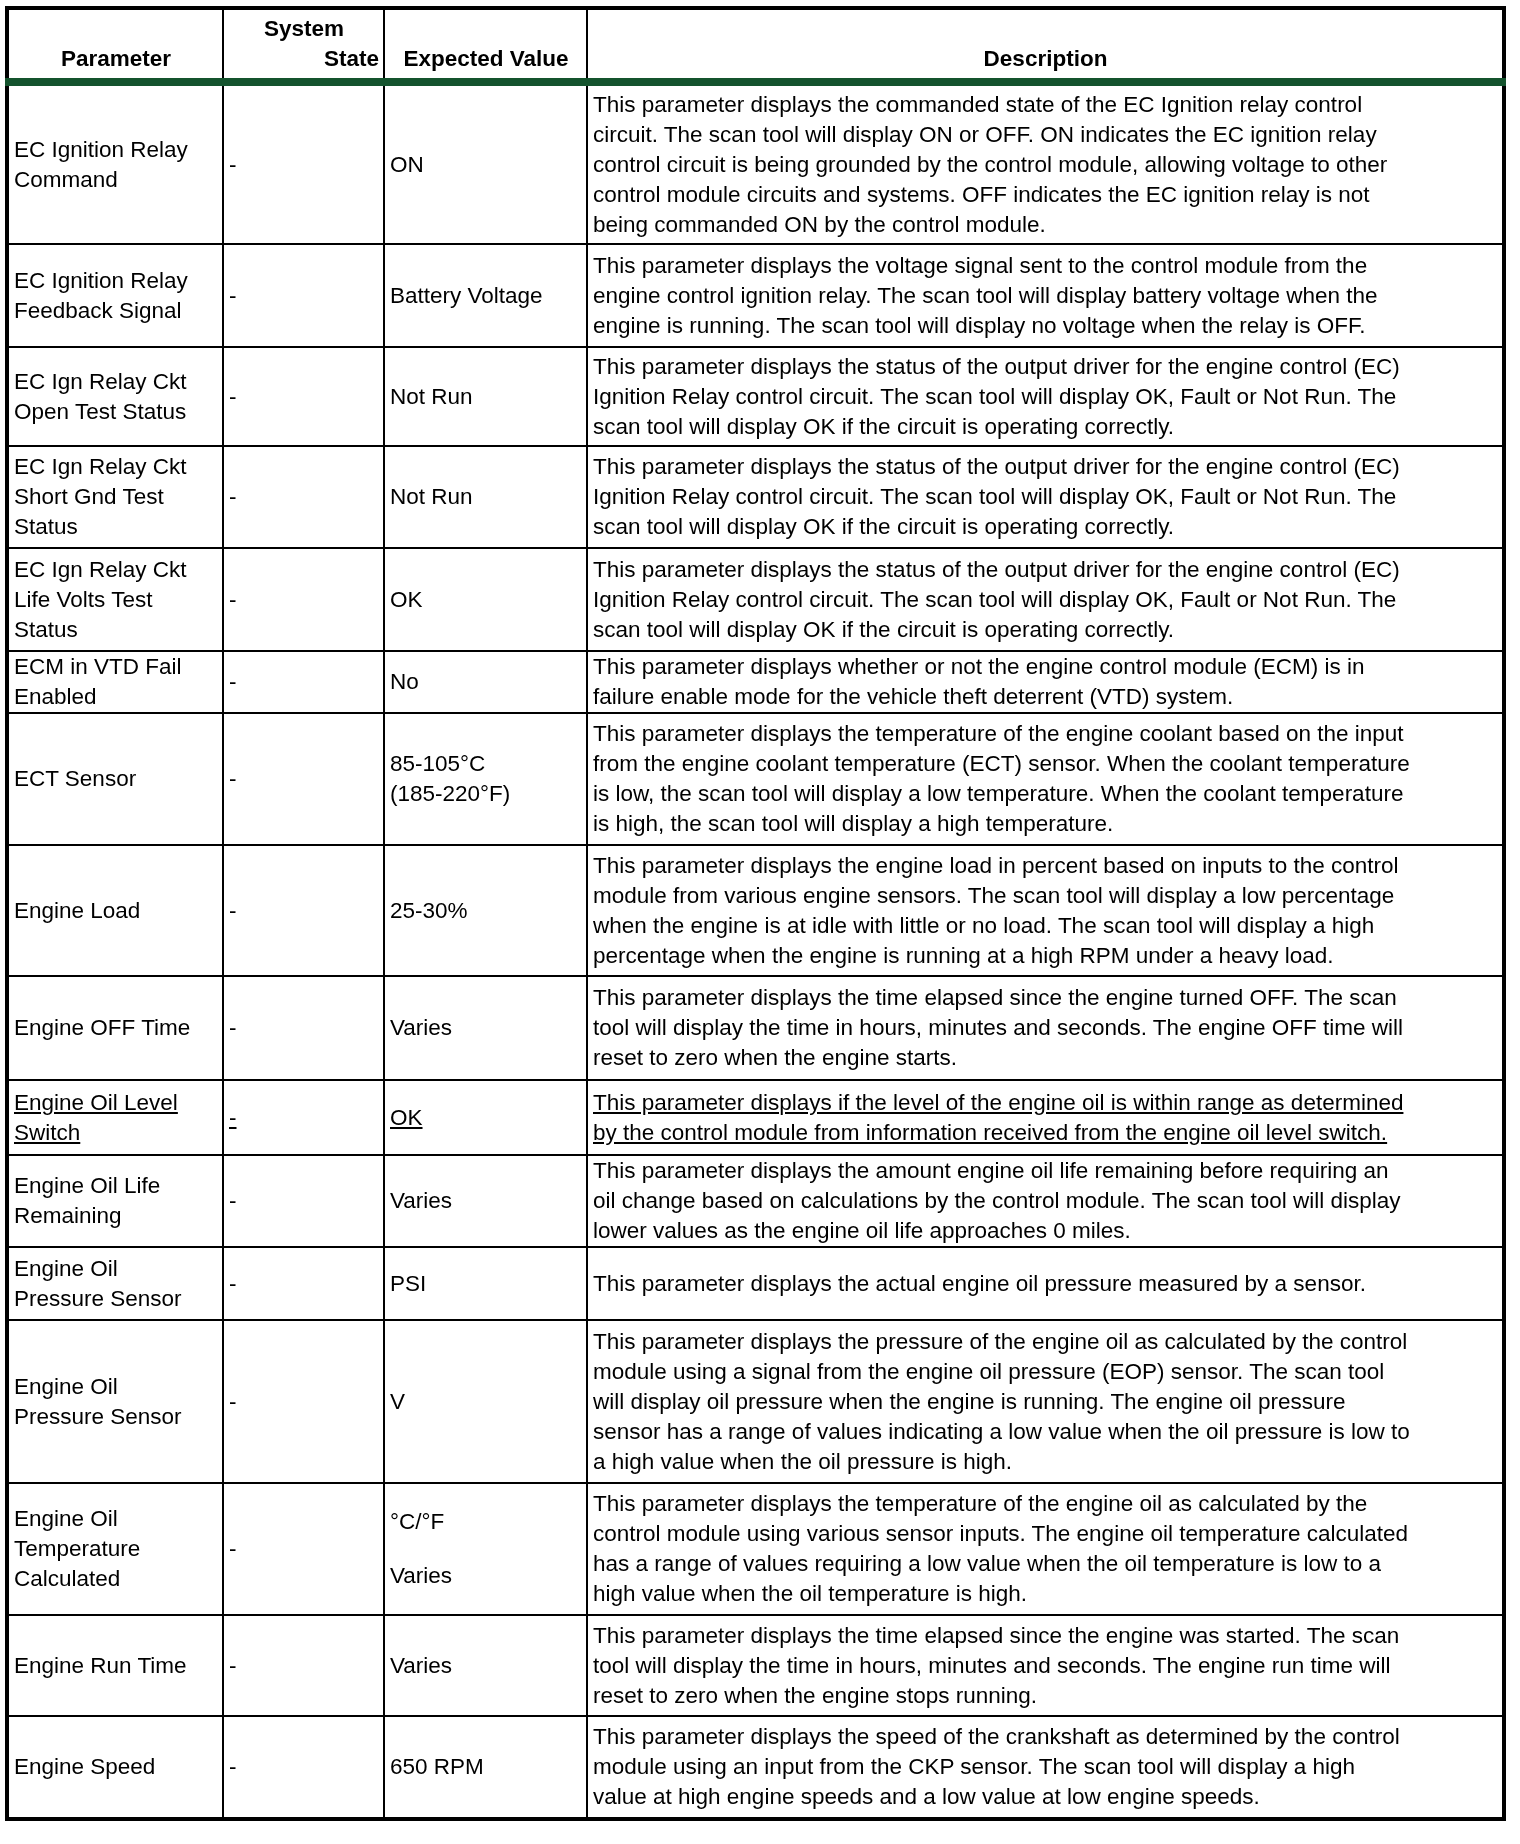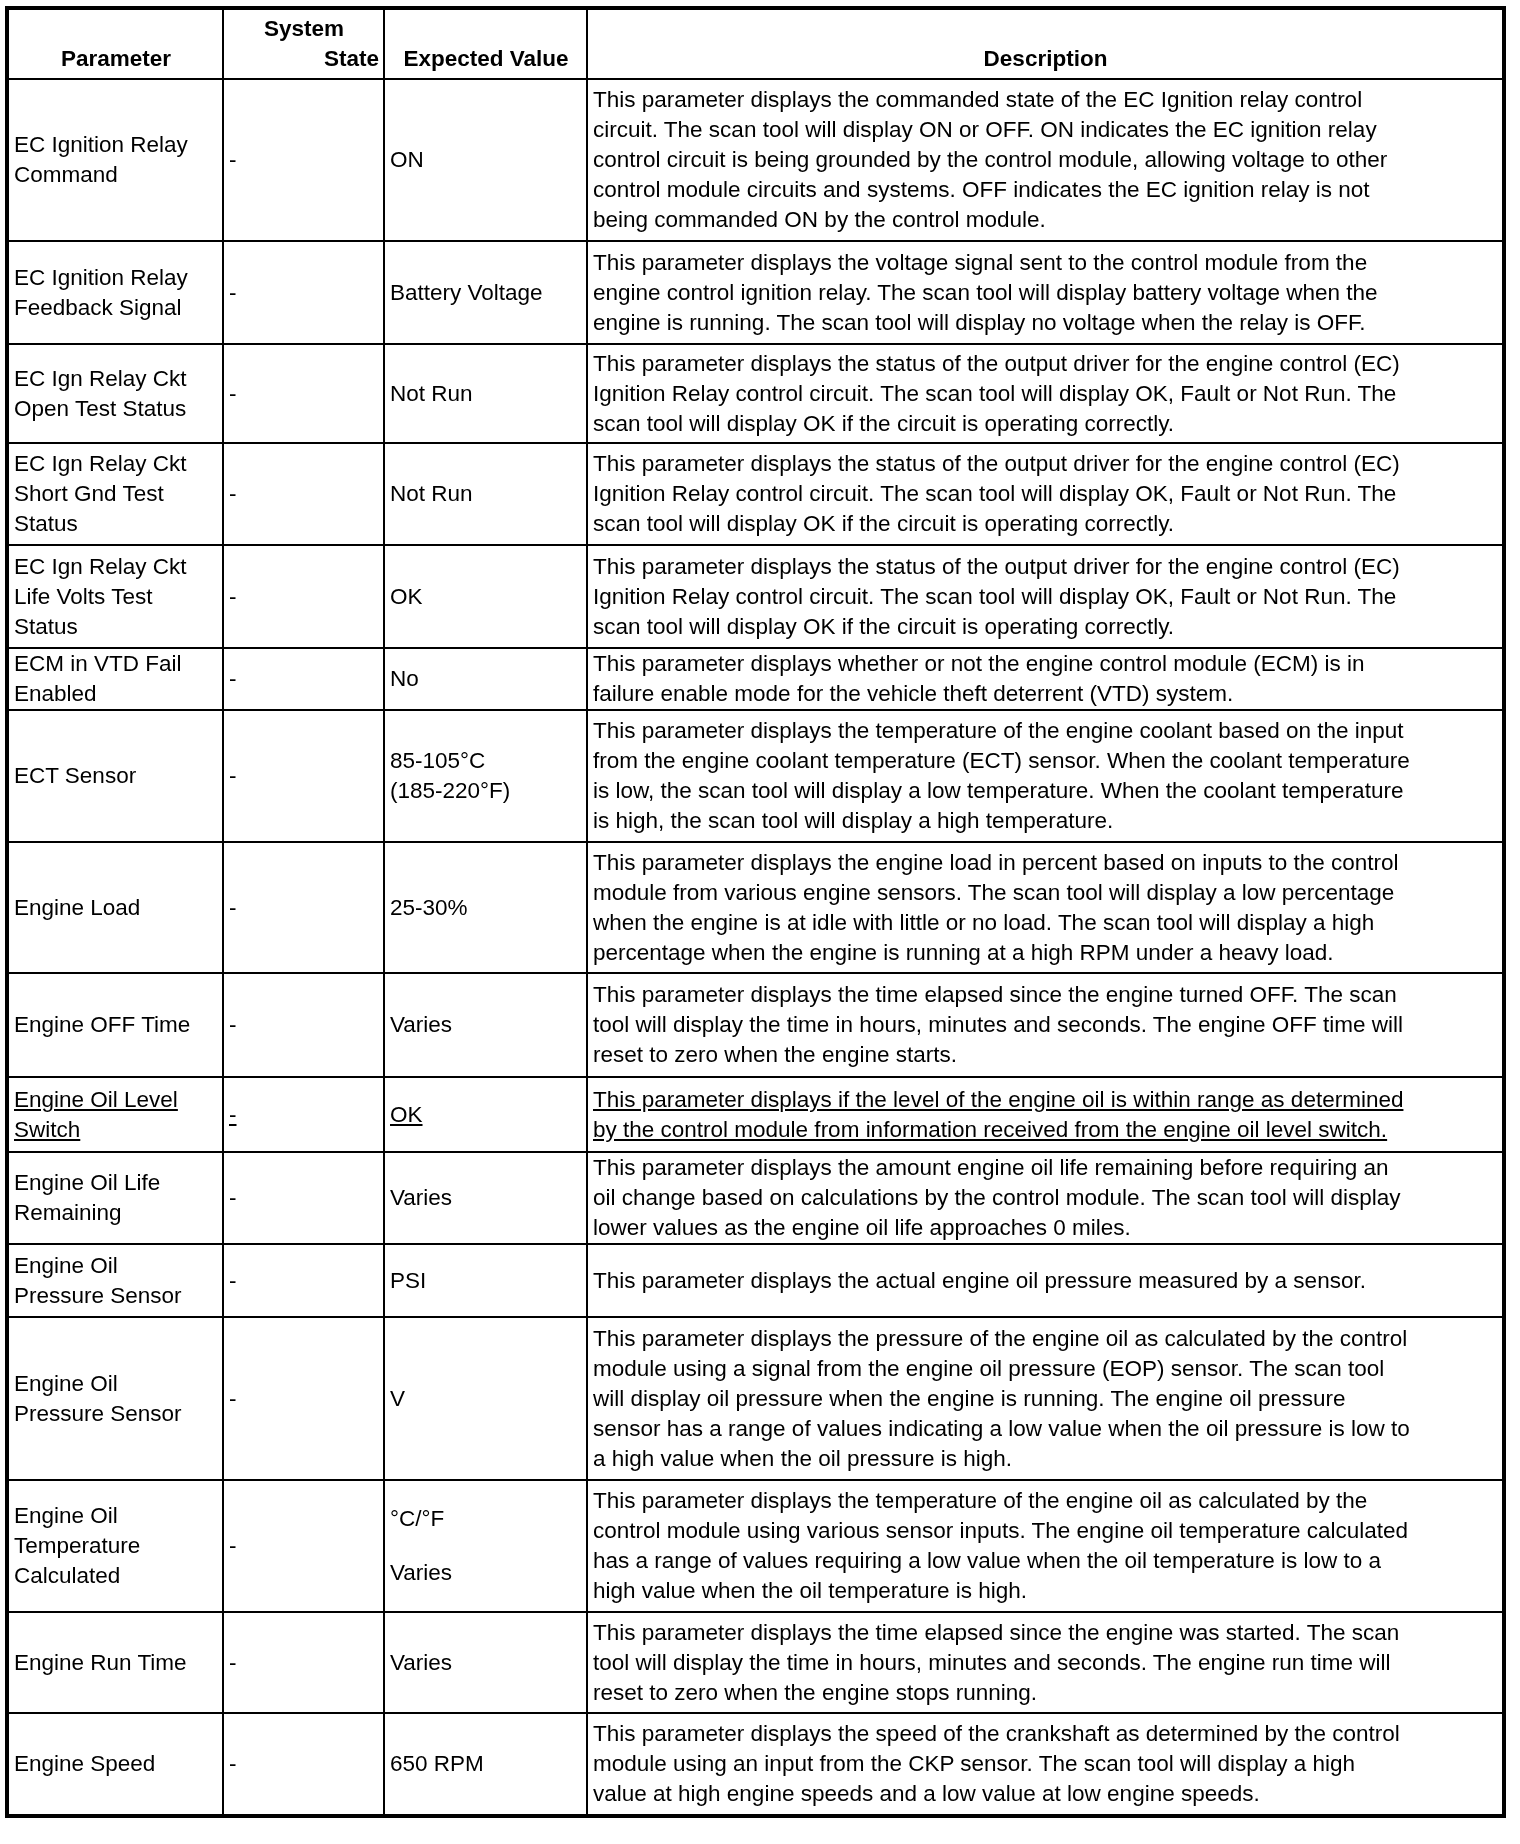--- a/index.html
+++ b/index.html
@@ -9,21 +9,21 @@
     position: absolute; left: 5px; top: 6px;
     width: 1501px; border-collapse: collapse;
     border: 4px solid #000; table-layout: fixed;
   }
   table.params th, table.params td {
     border: 2px solid #000; padding: 0 4px 0 5px; vertical-align: middle;
     font-size: 22.5px; line-height: 30px; text-align: left;
   }
   table.params thead th {
     font-weight: bold; text-align: center; vertical-align: bottom;
-    padding-bottom: 4px; height: 64px; border-bottom: 1px solid #14532d;
+    padding-bottom: 4px; height: 64px; border-bottom: 8px solid #14532d;
   }
   col.c1 { width: 216px; } col.c2 { width: 161px; } col.c3 { width: 203px; } col.c4 { width: auto; }
   td.desc { padding-left: 6px; padding-right: 2px; }
   .line { display: block; white-space: nowrap; }
   .ev-gap { display: block; height: 24px; }
 </style>
 </head>
 <body>
 
 <table class="params">

